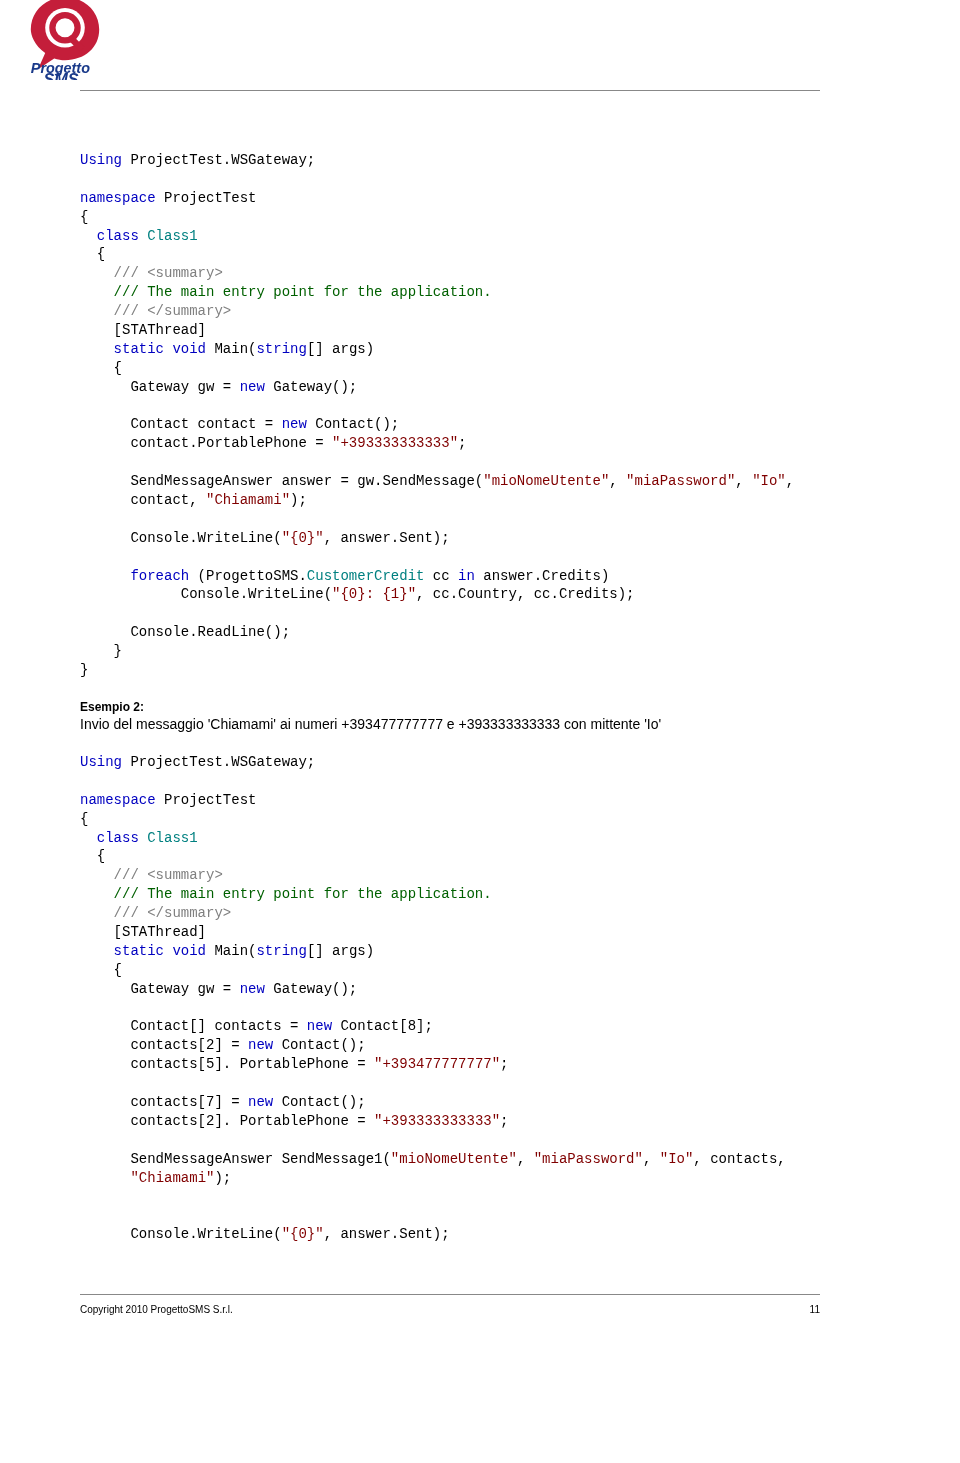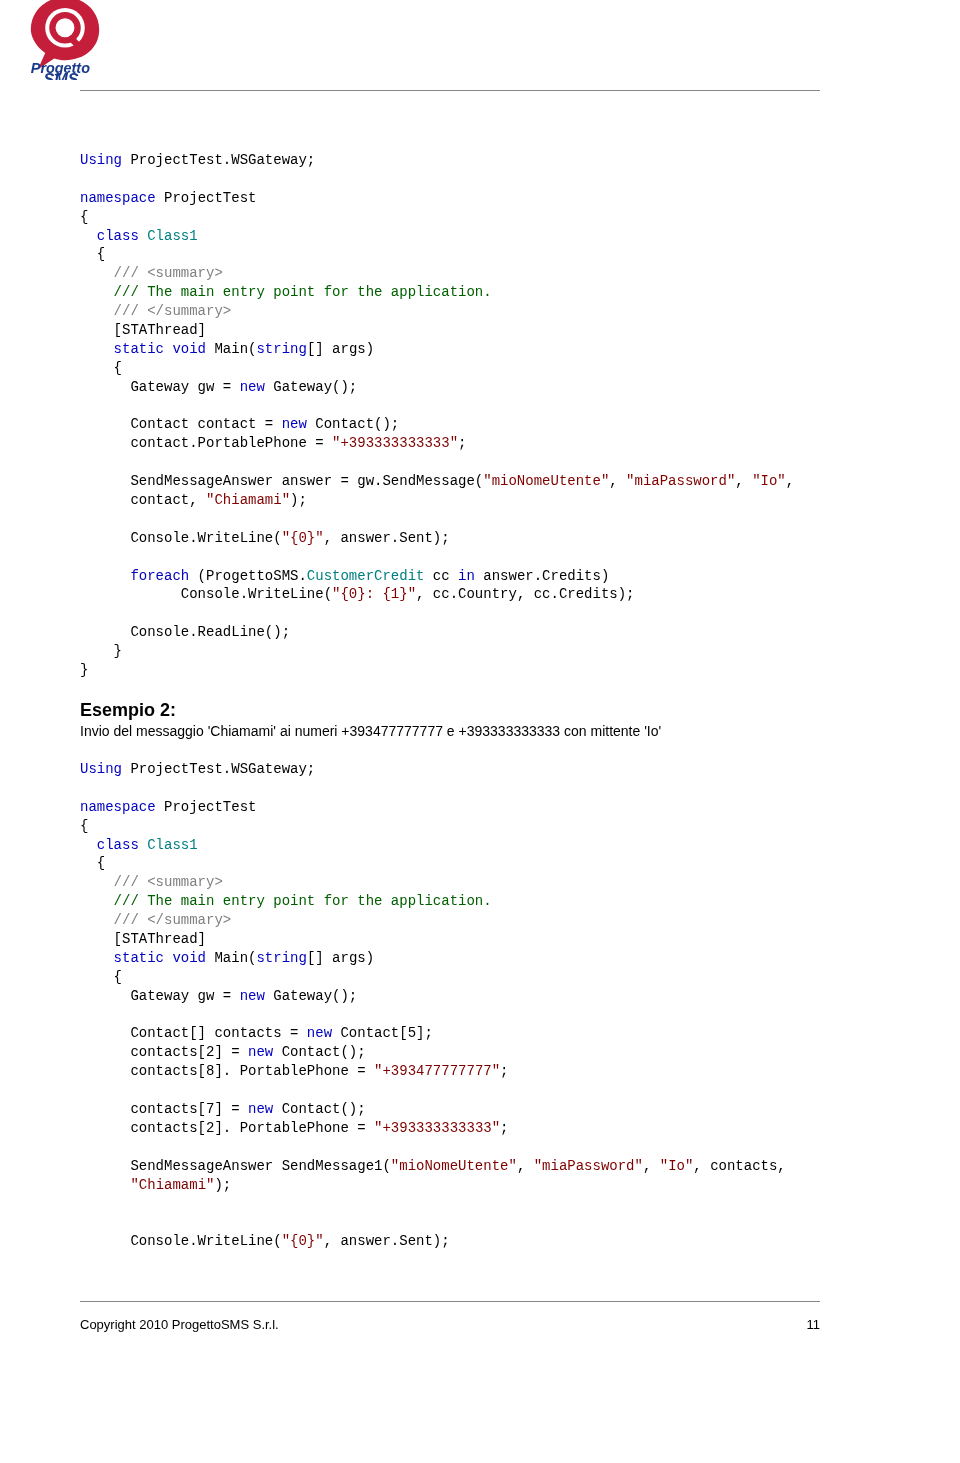--- a/index.html
+++ b/index.html
@@ -34,34 +34,34 @@
     white-space: pre;
     margin: 0;
   }
   .blue { color: #0000c0; }
   .teal { color: #008080; }
   .gray { color: #808080; }
   .green { color: #006000; }
   .maroon { color: #800000; }
   h2 {
     font-family: Arial, sans-serif;
-    font-size: 18px;
+    font-size: 12px;
     font-weight: bold;
     margin: 20px 0 2px 0;
   }
   .desc {
     font-family: Arial, sans-serif;
     font-size: 14px;
     margin: 0 0 21px 0;
   }
   .footer {
     border-top: 1px solid #888;
     margin-top: 50px;
-    padding-top: 15px;
-    font-size: 13px;
+    padding-top: 9px;
+    font-size: 10px;
     display: flex;
     justify-content: space-between;
   }
 </style>
 </head>
 <body>
 
 <div class="page">
 
   <div class="logo-area">
@@ -116,23 +116,23 @@
 <span class="blue">  class</span><span class="teal"> Class1</span>
 <span>  {</span>
 <span class="gray">    /// &lt;summary&gt;</span>
 <span class="green">    /// The main entry point for the application.</span>
 <span class="gray">    /// &lt;/summary&gt;</span>
 <span>    [STAThread]</span>
 <span class="blue">    static</span><span class="blue"> void</span><span> Main(</span><span class="blue">string</span><span>[] args)</span>
 <span>    {</span>
 <span>      Gateway gw = </span><span class="blue">new</span><span> Gateway();</span>
 
-<span>      Contact[] contacts = </span><span class="blue">new</span><span> Contact[5];</span>
+<span>      Contact[] contacts = </span><span class="blue">new</span><span> Contact[8];</span>
 <span>      contacts[2] = </span><span class="blue">new</span><span> Contact();</span>
-<span>      contacts[8]. PortablePhone = </span><span class="maroon">"+393477777777"</span><span>;</span>
+<span>      contacts[5]. PortablePhone = </span><span class="maroon">"+393477777777"</span><span>;</span>
 
 <span>      contacts[7] = </span><span class="blue">new</span><span> Contact();</span>
 <span>      contacts[2]. PortablePhone = </span><span class="maroon">"+393333333333"</span><span>;</span>
 
 <span>      SendMessageAnswer SendMessage1(</span><span class="maroon">"mioNomeUtente"</span><span>, </span><span class="maroon">"miaPassword"</span><span>, </span><span class="maroon">"Io"</span><span>, contacts,</span>
 <span>      </span><span class="maroon">"Chiamami"</span><span>);</span>
 
 
 <span>      Console.WriteLine(</span><span class="maroon">"{0}"</span><span>, answer.Sent);</span></pre>
 

